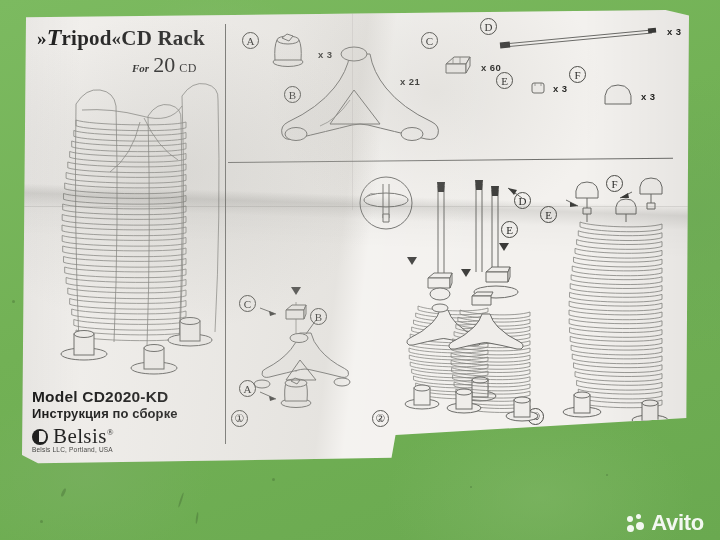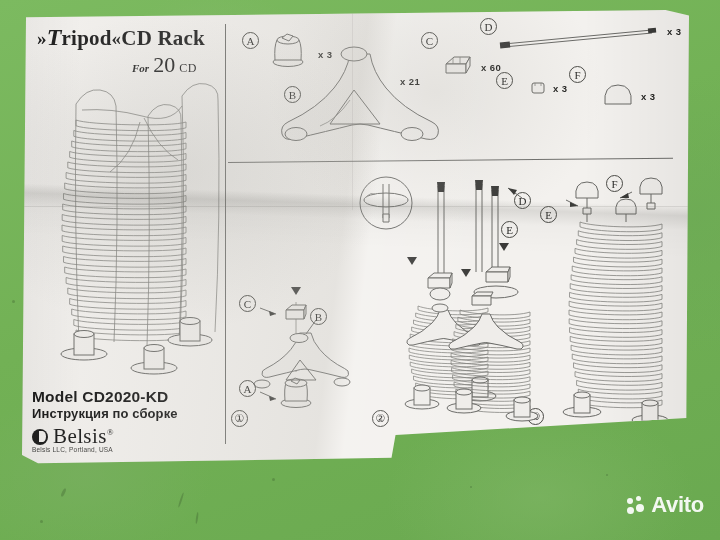--- a/index.html
+++ b/index.html
@@ -75,21 +75,21 @@
           width:15px;height:15px;border:1px solid #4a4a46;border-radius:50%;
           display:flex;align-items:center;justify-content:center;}
 
   svg{display:block;overflow:visible;}
   .ln{fill:none;stroke:#6a6a67;stroke-width:1;}
   .ln-t{fill:none;stroke:#7d7d79;stroke-width:.75;}
   .fl{fill:#efedea;stroke:#6a6a67;stroke-width:1;}
   .dk{fill:#3a3a38;stroke:none;}
 
   
-  #avito{position:absolute;right:16px;bottom:24px;display:flex;align-items:center;gap:5px;opacity:.92;}
+  #avito{position:absolute;right:16px;bottom:6px;display:flex;align-items:center;gap:5px;opacity:.92;}
   .av-dots{position:relative;width:19px;height:19px;}
   .av-dots i{position:absolute;background:#ffffff;border-radius:50%;display:block;}
   .av-text{color:#ffffff;font-size:22px;font-weight:bold;letter-spacing:-.3px;line-height:1;}
 </style>
 </head>
 <body>
 
 <div id="stage">
 
   <div class="bg"></div>

